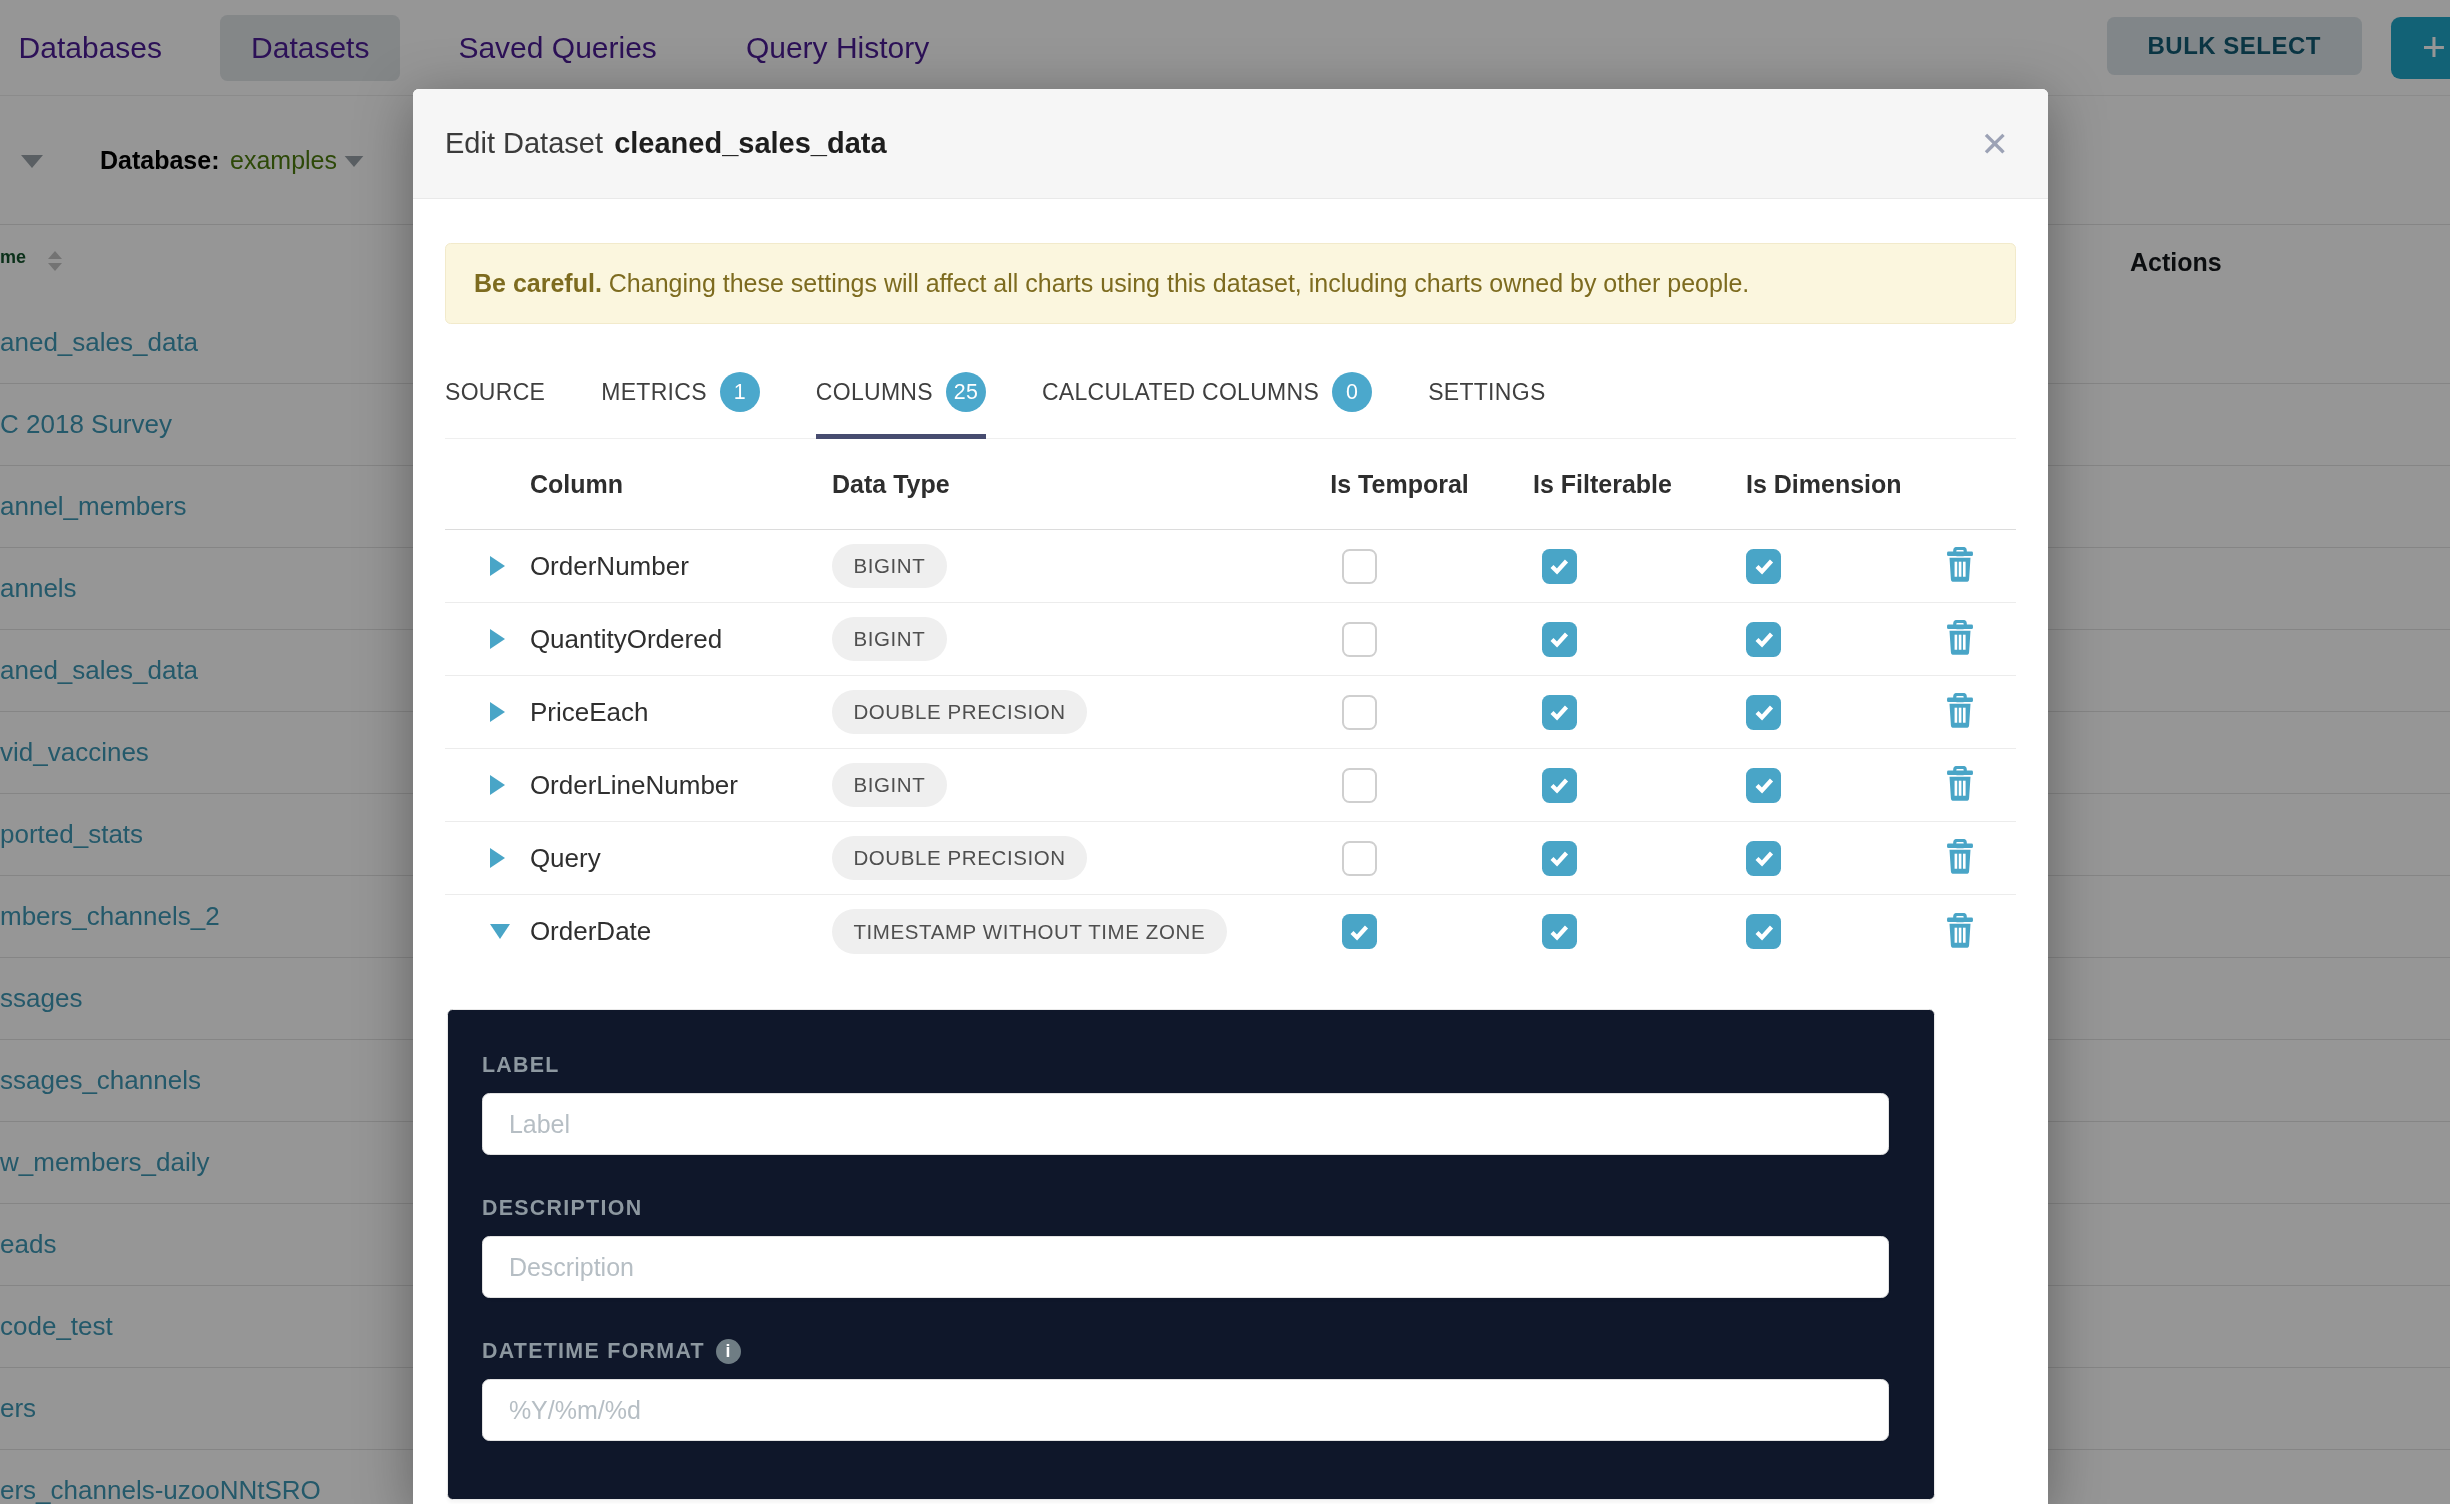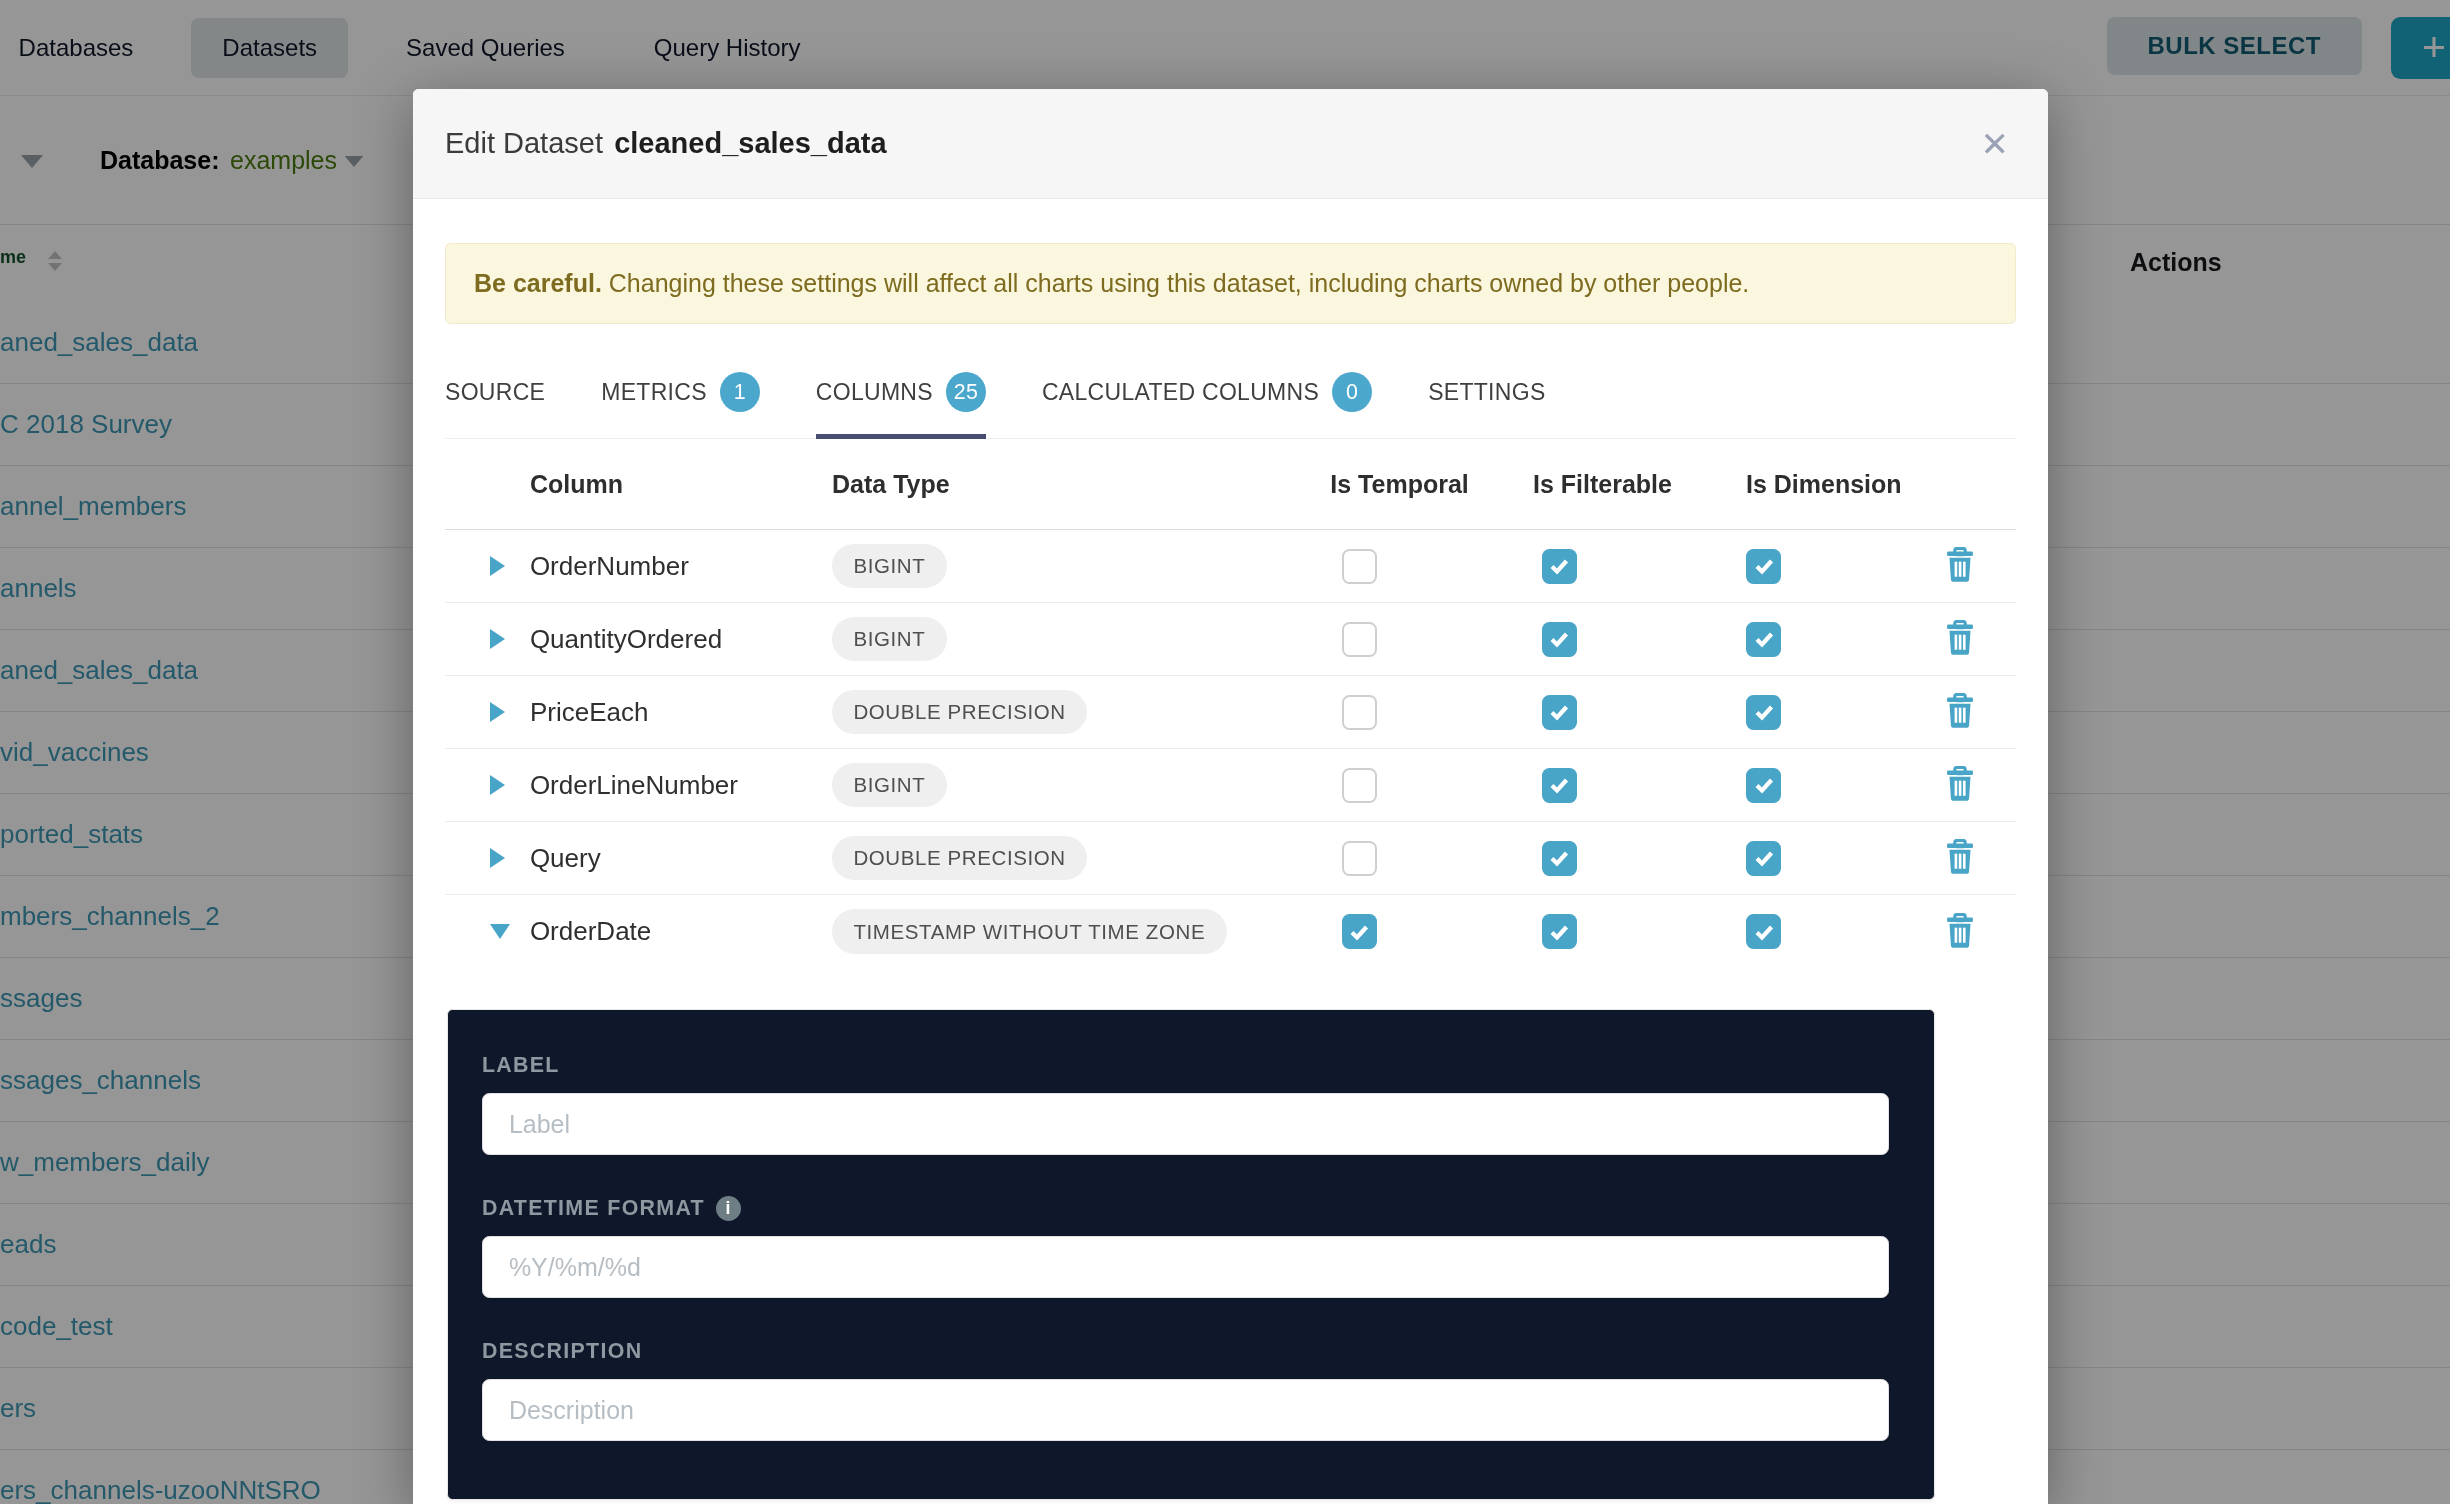--- a/index.html
+++ b/index.html
@@ -2,21 +2,21 @@
 <html style="--accent: #49A5C7; --badge: #4BA8CC; --tab-underline: #474C70; --warn-bg: #FBF6DE; --warn-border: #F2EACB; --warn-text: #7D6B1F; --link: #3E97B5; --add-bg: #20A7C9; --bulk-bg: #DCE4E9; --bulk-text: #125A73;font-size:15px"><head>
 <meta charset="utf-8">
 <style>
   * { margin:0; padding:0; box-sizing:border-box; }
   html,body { width:2450px; height:1505px; overflow:hidden; }
   body { position:relative; background:#fff; font-family:"Liberation Sans","DejaVu Sans",sans-serif; }
 
   
   .nav { position:absolute; top:0; left:0; width:100%; height:96px; background:#fff;
          border-bottom:0.9px solid #ececec; display:flex; align-items:center; }
-  .nav-item { font-size:24px; color:#0f172a; margin-left:58px; white-space:nowrap; }
+  .nav-item { font-size:30px; color:#4c1d95; margin-left:58px; white-space:nowrap; }
   .nav-item:first-child { margin-left:18.6px; }
   .nav-item:nth-child(4) { margin-left:89px; }
   .nav-item.active { background:#E1E5E8; border-radius:7.5px; padding:16px 31px; margin-left:58px; }
   .nav-right { margin-left:auto; display:flex; align-items:flex-start; }
   .bulk-btn { height:58px; padding:0 41px; background:var(--bulk-bg); color:var(--bulk-text);
               font-size:24px; font-weight:700; letter-spacing:0.5px; border:none; border-radius:7.5px;
               font-family:inherit; }
   .add-btn { width:86px; height:62px; margin-left:29px; margin-right:-27px; background:var(--add-bg);
              color:#fff; font-size:41px; border:none; border-radius:9.3px; display:flex;
              align-items:center; justify-content:center; font-family:inherit; }
@@ -445,26 +445,26 @@
           </div>
         </div>
       </div>
 
     <div class="expansion">
       <div class="field">
         <div class="field-label">LABEL</div>
         <input class="tin" placeholder="Label" style="">
       </div>
       <div class="field">
+        <div class="field-label">DESCRIPTION</div>
+        <input class="tin" placeholder="Description" style="">
+      </div>
+      <div class="field">
         <div class="field-label">
           <span>DATETIME FORMAT</span>
           <i class="info">i</i>
         </div>
         <input class="tin" placeholder="%Y/%m/%d" style="">
       </div>
-      <div class="field">
-        <div class="field-label">DESCRIPTION</div>
-        <input class="tin" placeholder="Description" style="">
-      </div>
     </div>
   </div>
 </div>
 
 
 </body></html>

